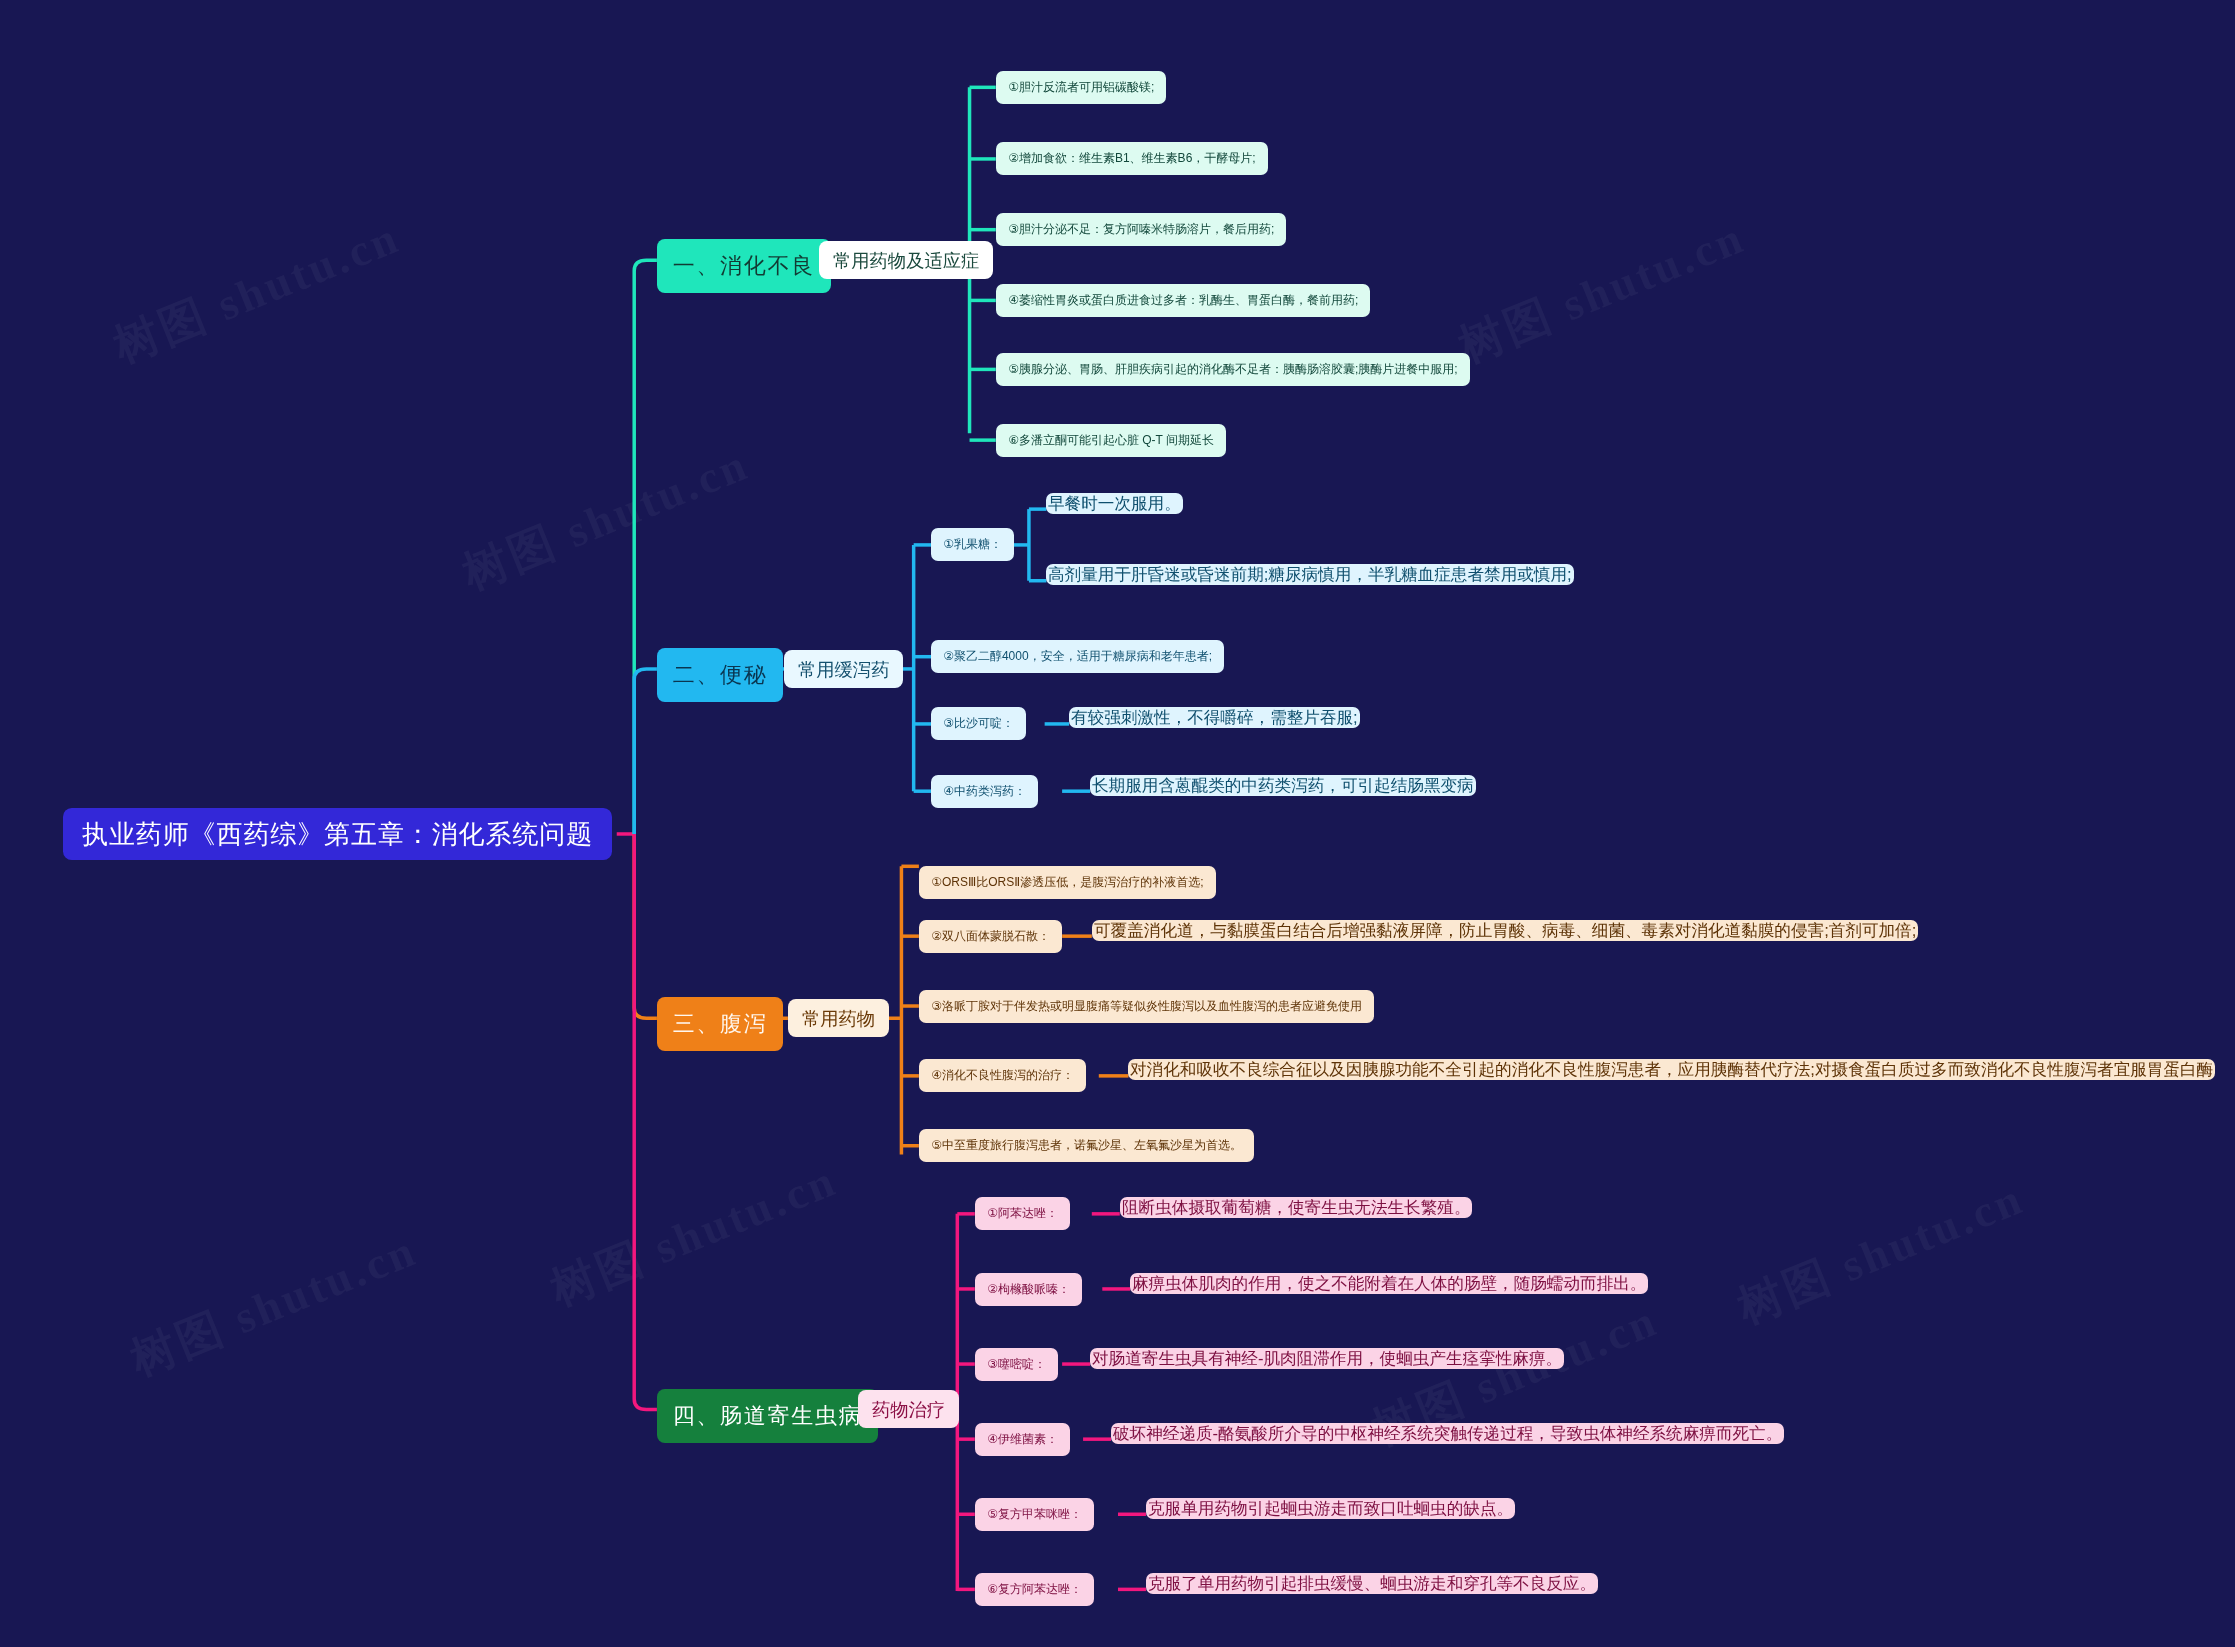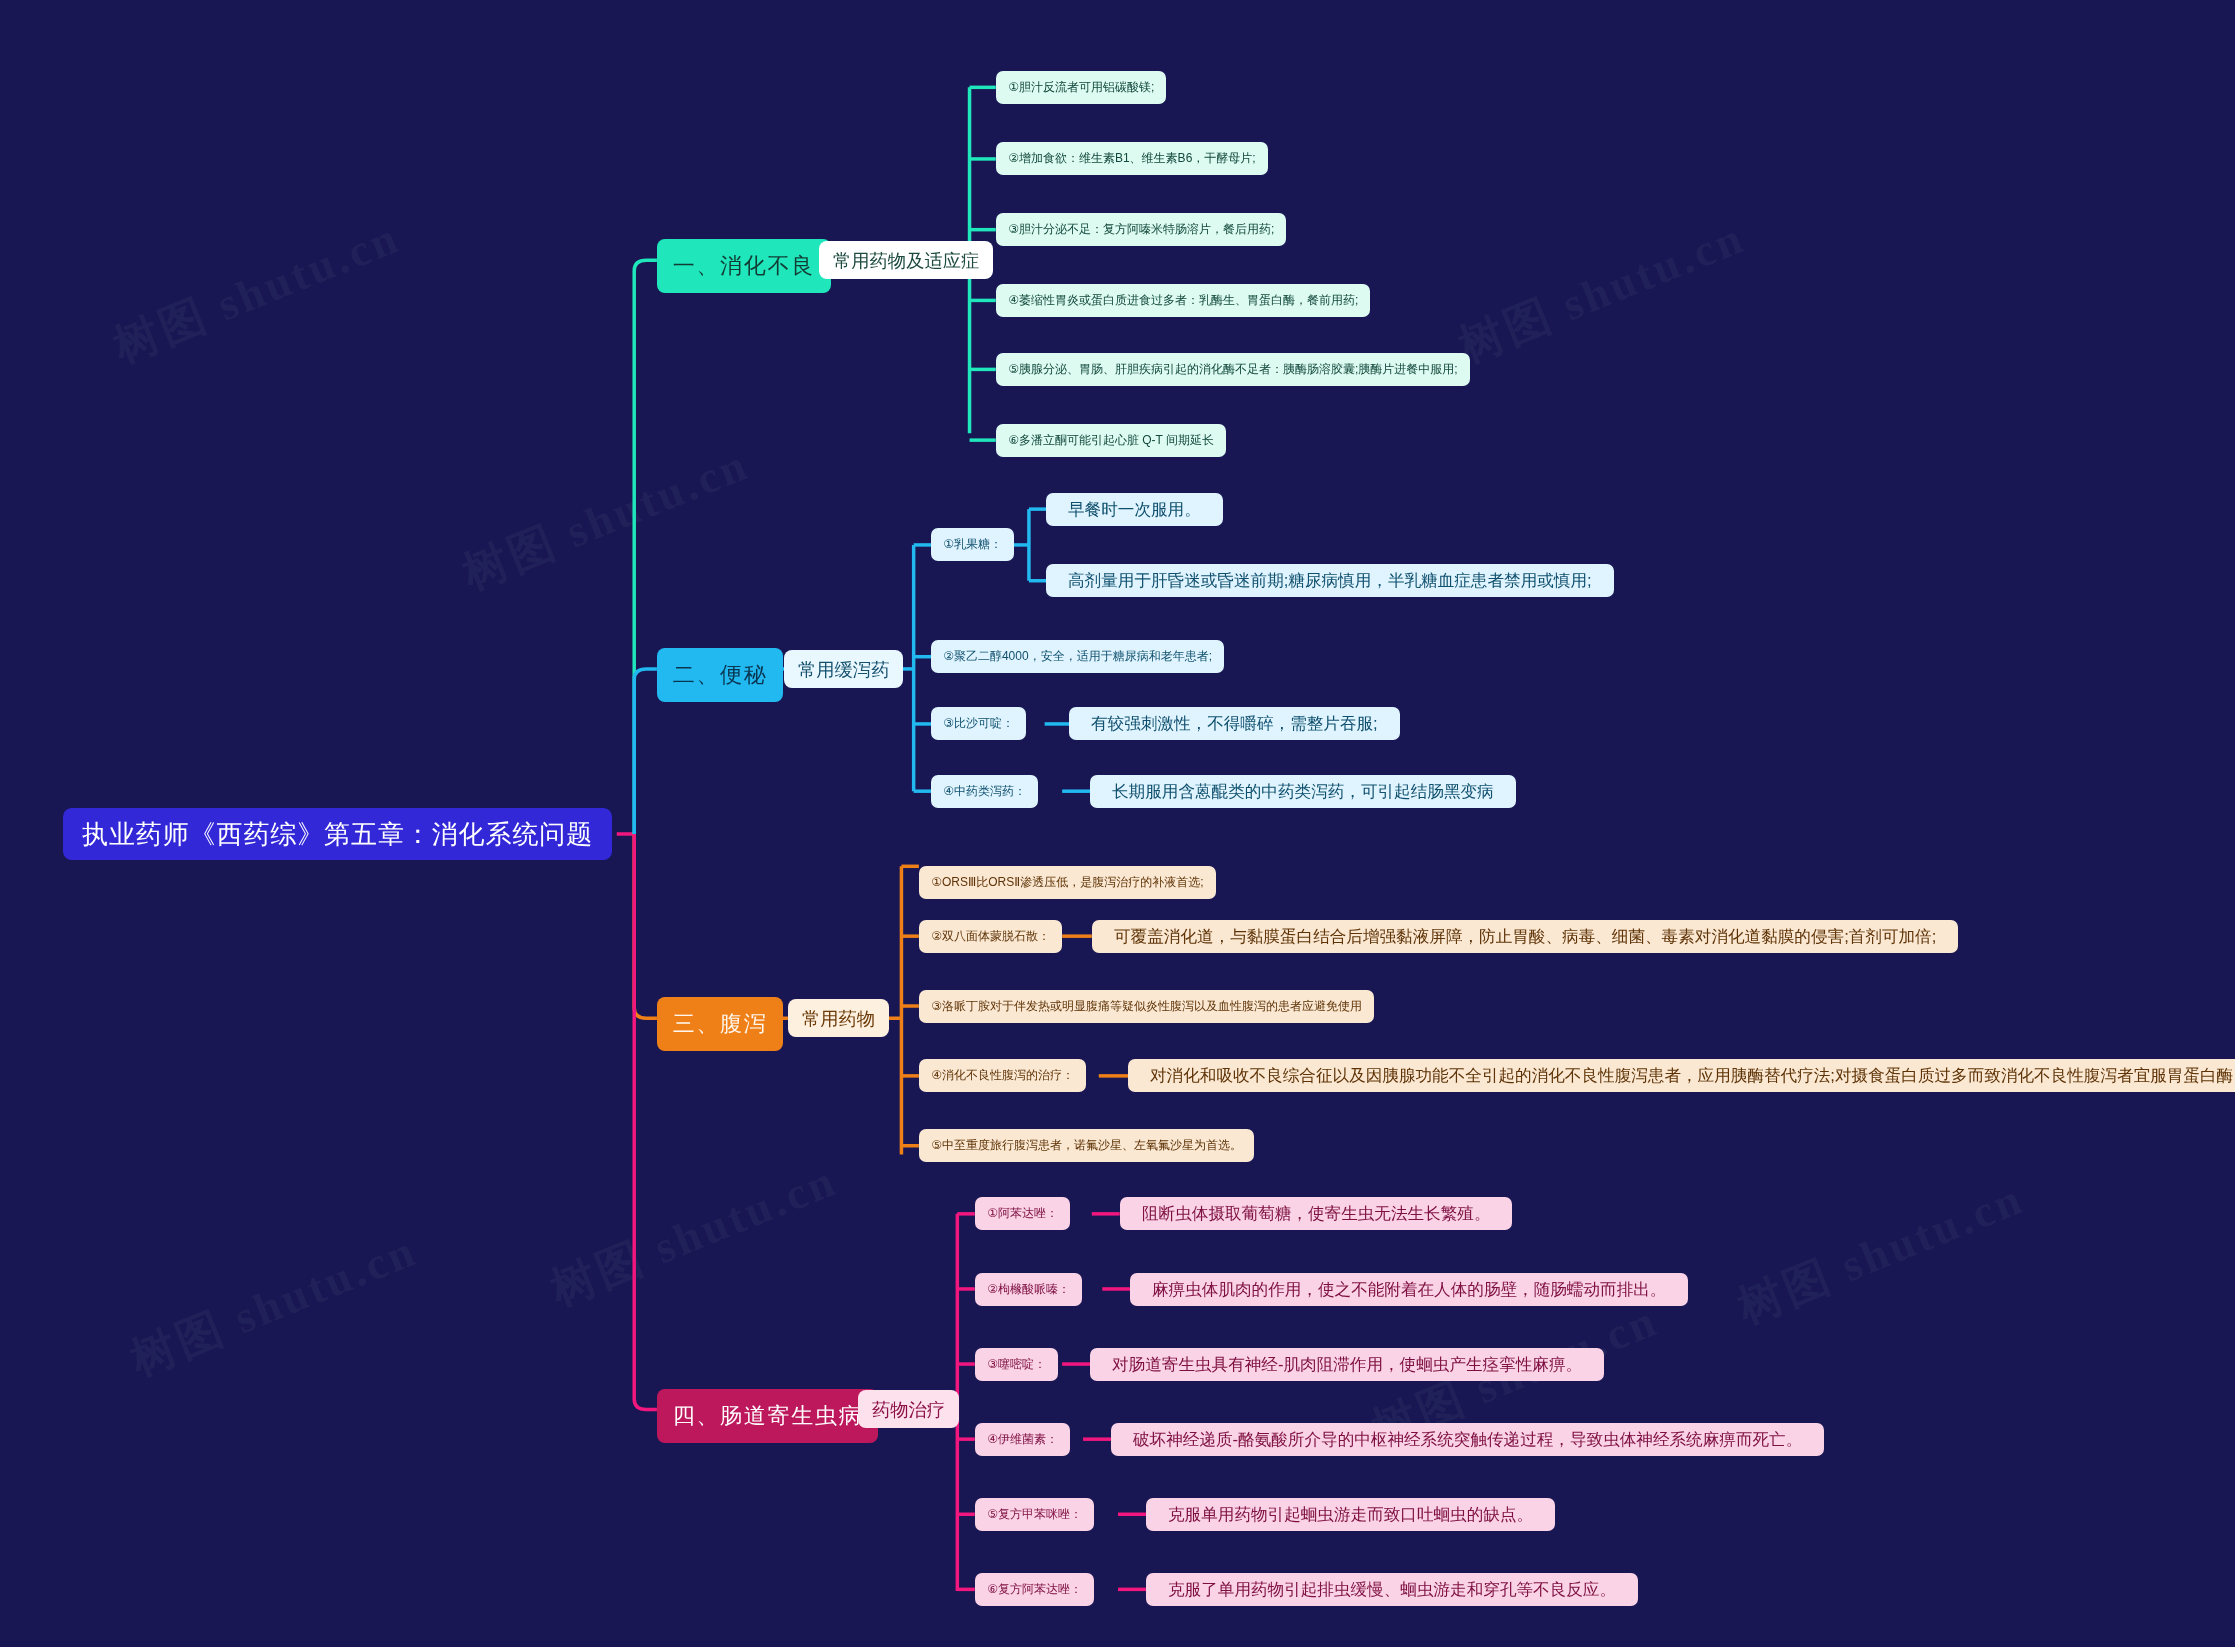--- a/index.html
+++ b/index.html
@@ -27,37 +27,37 @@
     left:63px;top:808px;height:52px;
     background:#3328d8;color:#ffffff;border-radius:8.7px;
     font-size:26px;padding:0 19px;letter-spacing:0.9px;
   }
 
   
   .l1{height:54px;border-radius:7.9px;font-size:22px;padding:0 15.7px;color:#152017;letter-spacing:1.7px;}
   .l1.green {background:#1fe6bb;color:#123b33;}
   .l1.blue  {background:#22b8f0;color:#0a3550;}
   .l1.orange{background:#ef8018;color:#fff7ef;}
-  .l1.pink  {background:#be185d;color:#ffffff;}
+  .l1.pink  {background:#15803d;color:#ffffff;}
 
   
   .l2{height:38px;border-radius:7.9px;font-size:18.3px;padding:0 14px;}
   .l2.green {background:#ffffff;color:#1c4a3e;text-align:center;}
   .l2.blue  {background:#e9f8ff;color:#14506e;}
   .l2.orange{background:#fdf0df;color:#6b3a08;}
   .l2.pink  {background:#fde2ee;color:#8c1046;}
 
   
   .l3{height:33px;border-radius:7px;font-size:12px;padding:0 12.2px;}
   .l3.green {background:#ddfbf1;color:#12483b;}
   .l3.blue  {background:#dff4fe;color:#0f4f6e;}
   .l3.orange{background:#fbe8d2;color:#5e3307;}
   .l3.pink  {background:#fbd3e6;color:#7d0f41;}
 
-  .l4{height:33px;border-radius:7px;font-size:16.6px;padding:0 22px;}
+  .l4{height:21px;border-radius:7px;font-size:16.6px;padding:0 2px;}
   .l4.blue  {background:#dff4fe;color:#0f4f6e;}
   .l4.orange{background:#fbe8d2;color:#5e3307;}
   .l4.pink  {background:#fbd3e6;color:#7d0f41;}
 </style>
 </head>
 <body>
 
 <div id="stage">
 
   <div class="wm" style="left:105px;top:262px;">树图 shutu.cn</div>

